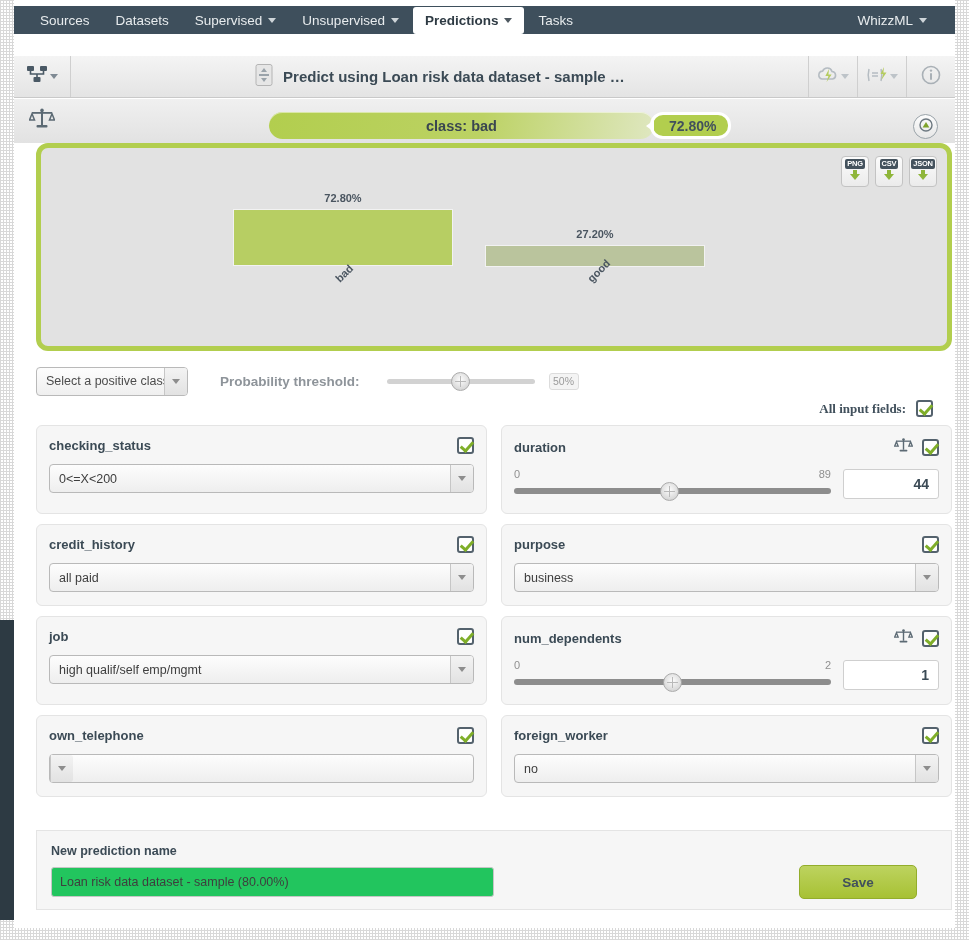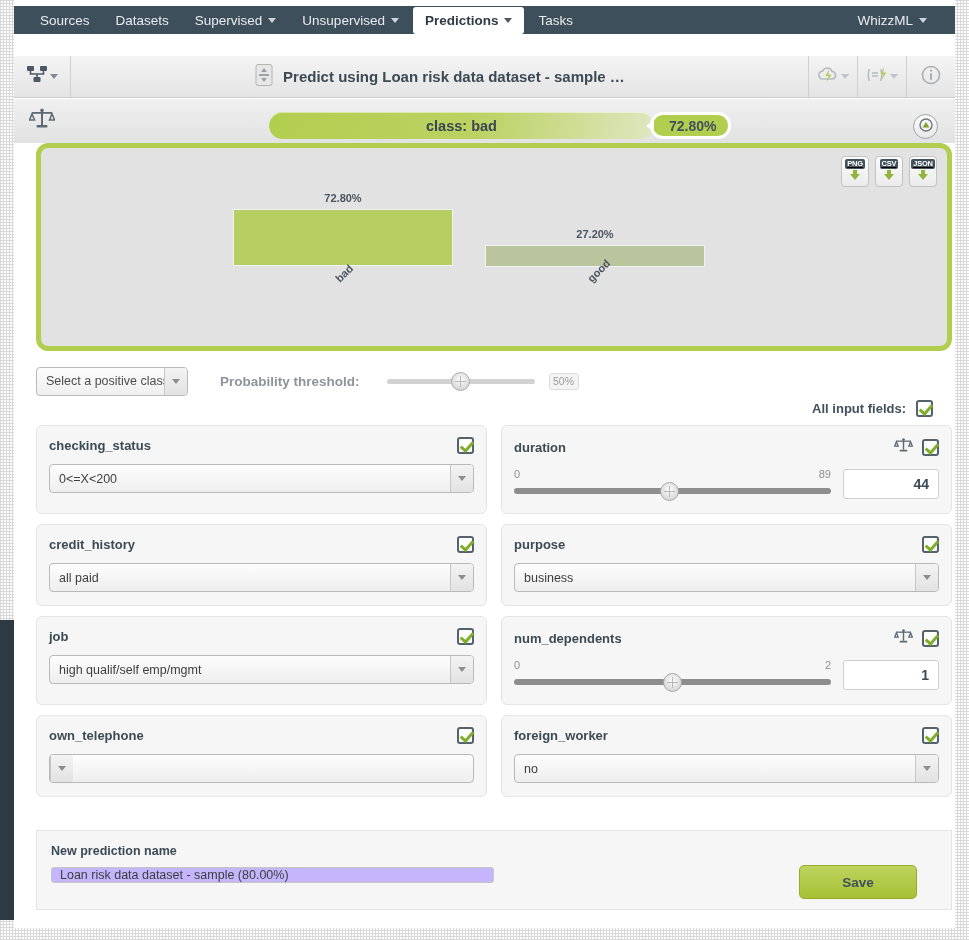--- a/index.html
+++ b/index.html
@@ -187,21 +187,21 @@
     left: 22px; top: 143px;
     width: 916px; height: 208px;
     border: 5px solid #b2ce4e;
     border-radius: 12px;
     background: #e2e2e2;
     box-sizing: border-box;
   }
   #export-btns {
     position: absolute;
     right: 10px; top: 8px;
-    display: flex; gap: 6px; text-decoration: underline;
+    display: flex; gap: 6px;
   }
   .export-btn {
     width: 28px; height: 31px;
     border-radius: 4px;
     background: linear-gradient(#fcfcfc, #ebebeb);
     border: 1px solid #c3c3c3;
     display: flex;
     flex-direction: column;
     align-items: center;
     justify-content: flex-start;
@@ -350,20 +350,21 @@
     position: absolute;
     right: 22px; top: 400px;
     display: flex;
     align-items: center;
     gap: 10px;
   }
   #all-fields-row .lbl {
     font-size: 13px;
     font-weight: bold;
     color: #41505c;
+    font-family: Liberation Serif, serif;
   }
 
   
   .chk {
     width: 17px; height: 17px;
     border: 2px solid #54626d;
     border-radius: 3px;
     background: #ffffff;
     position: relative;
     box-sizing: border-box;
@@ -495,24 +496,24 @@
   }
   #bottom-left { flex: 1; }
   #prediction-name-label {
     font-size: 12.5px;
     font-weight: bold;
     color: #3b4a55;
     margin-bottom: 9px;
   }
   #prediction-name-input {
     width: 443px;
-    height: 16px;
+    height: 30px;
     border: 1px solid #c6c6c6;
     border-radius: 3px;
-    background: #c4b5fd;
+    background: #22c55e;
     font-size: 12.5px;
     color: #3e3e3e;
     padding-left: 8px;
     box-sizing: border-box;
     display: flex;
     align-items: center;
   }
   #save-button {
     width: 118px;
     height: 34px;

